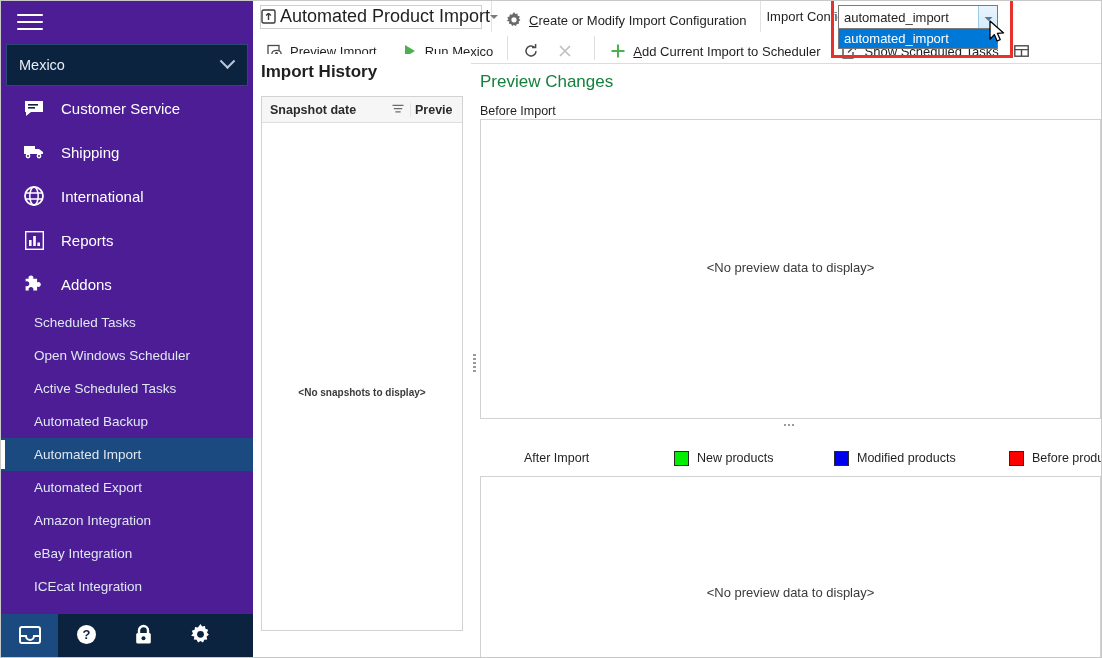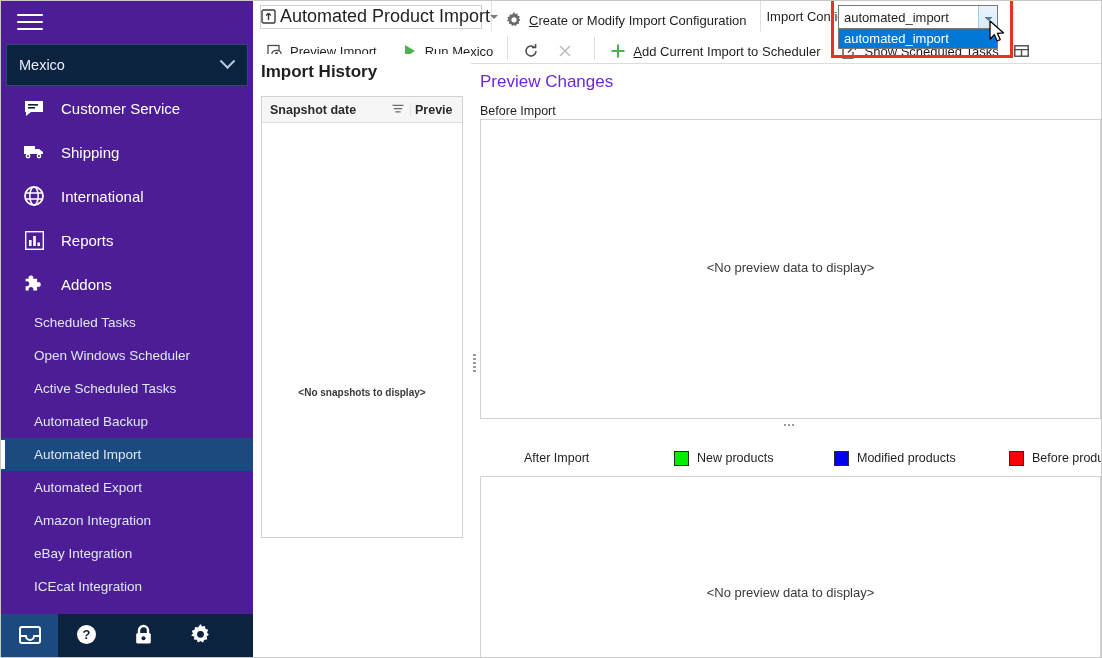--- a/index.html
+++ b/index.html
@@ -218,21 +218,21 @@
     font-weight: bold;
   }
   .pane-title {
     font-size: 17px;
     color: #1f1f1f;
     padding: 8px 0 0 8px;
   }
   #history-grid {
     position: absolute;
     left: 8px; top: 42px;
-    width: 202px; height: 442px;
+    width: 202px; height: 535px;
     border: 1px solid #d2d2d2;
     background: #ffffff;
     overflow: hidden;
   }
   #history-grid-head {
     height: 26px;
     background: #f6f6f6;
     border-bottom: 1px solid #dedede;
     display: flex; align-items: center;
     font-size: 12.5px;
@@ -273,21 +273,21 @@
     background: #9a9a9a; margin-bottom: 2px;
   }
 
   
   #preview-pane {
     position: absolute;
     left: 477px; top: 63px;
     width: 625px; height: 595px;
     background: #ffffff;
   }
-  #preview-title { font-size: 17px; color: #6d28d9; padding: 8px 0 0 2px; }
+  #preview-title { font-size: 17px; color: #15803d; padding: 8px 0 0 2px; }
   .sub-label { font-size: 12.5px; color: #1f1f1f; }
   #before-label { position: absolute; left: 2px; top: 40px; }
   #before-box {
     position: absolute;
     left: 2px; top: 55px;
     width: 621px; height: 300px;
     border: 1px solid #d2d2d2;
     background: #ffffff;
   }
   #before-empty {

